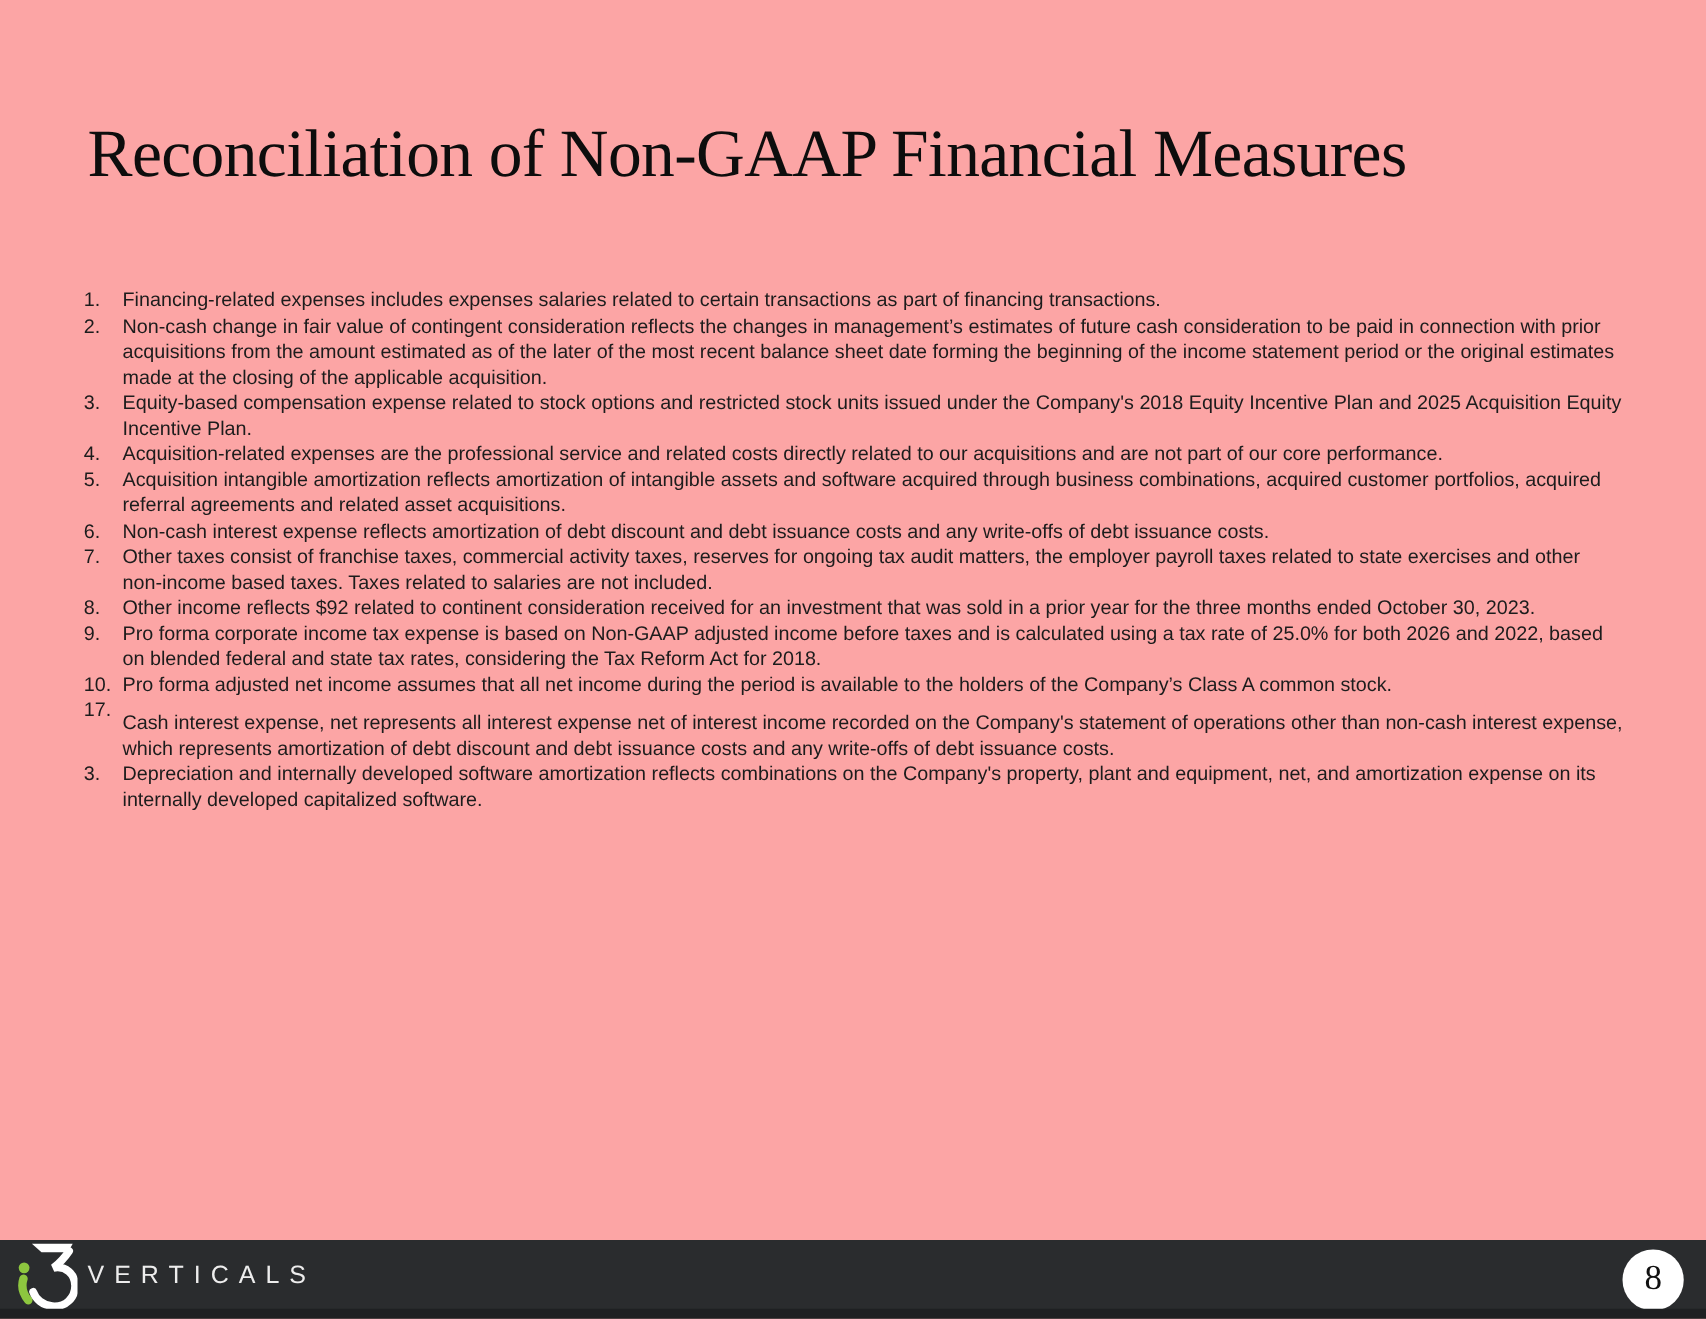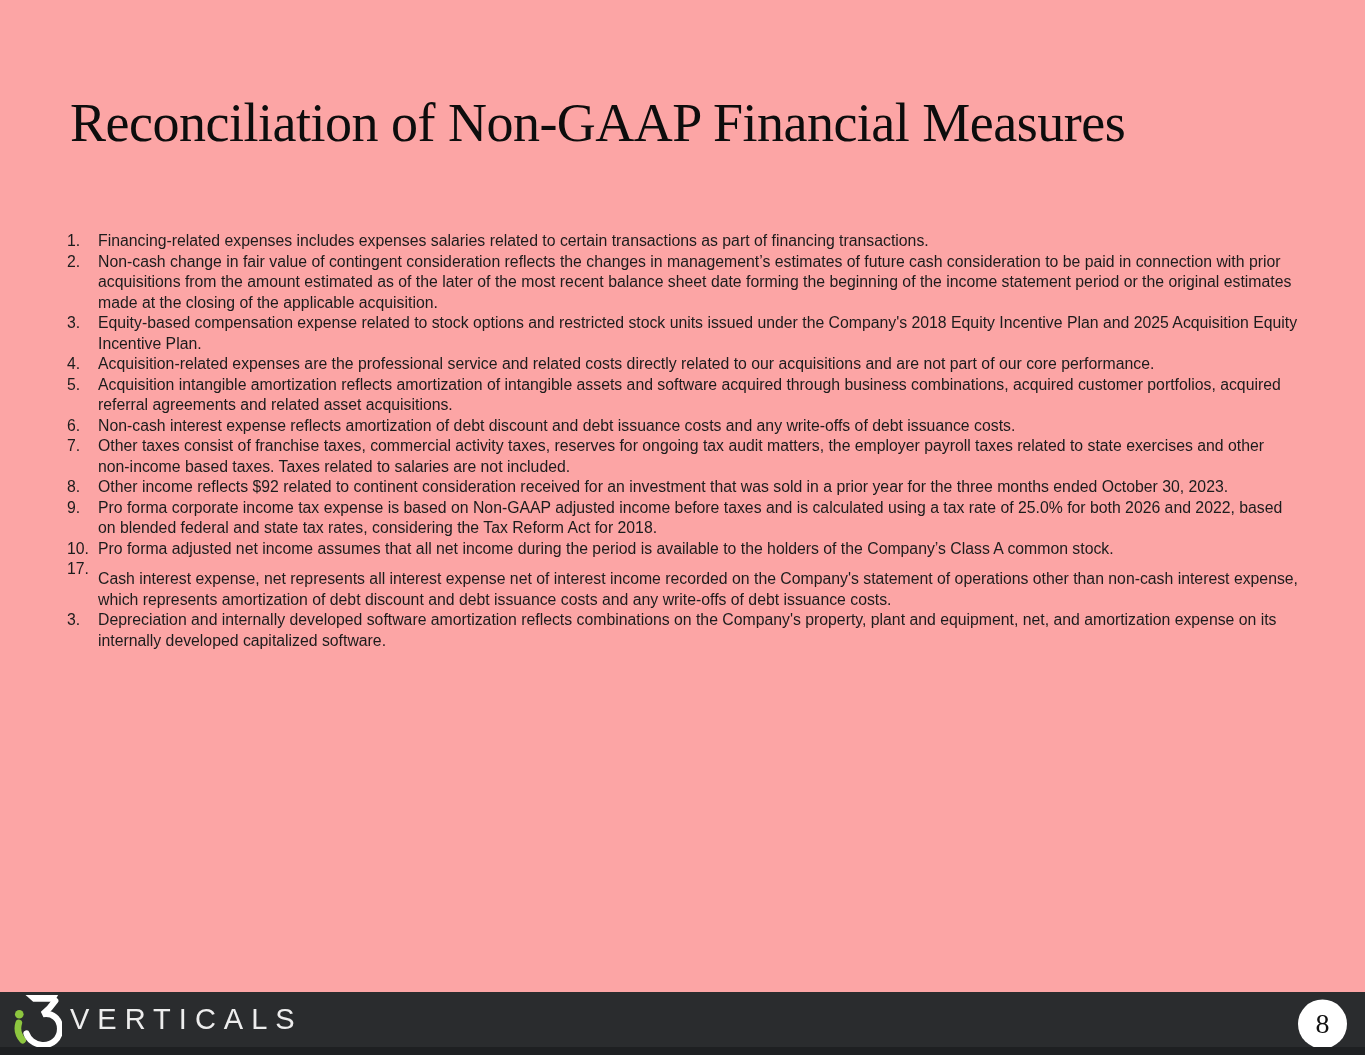--- a/index.html
+++ b/index.html
@@ -68,21 +68,21 @@
     left: 14px;
     top: 0;
     height: 55px;
     display: flex;
     align-items: center;
   }
   .brand svg { display: block; margin-top: 2px; }
   .brand-text {
     margin-left: 8px;
     color: #ededed;
-    font-size: 29px;
+    font-size: 20px;
     font-weight: 300;
     letter-spacing: 8px;
     line-height: 1;
   }
 
   .page-circle {
     position: absolute;
     right: 18px;
     top: 50%;
     transform: translateY(-50%);

